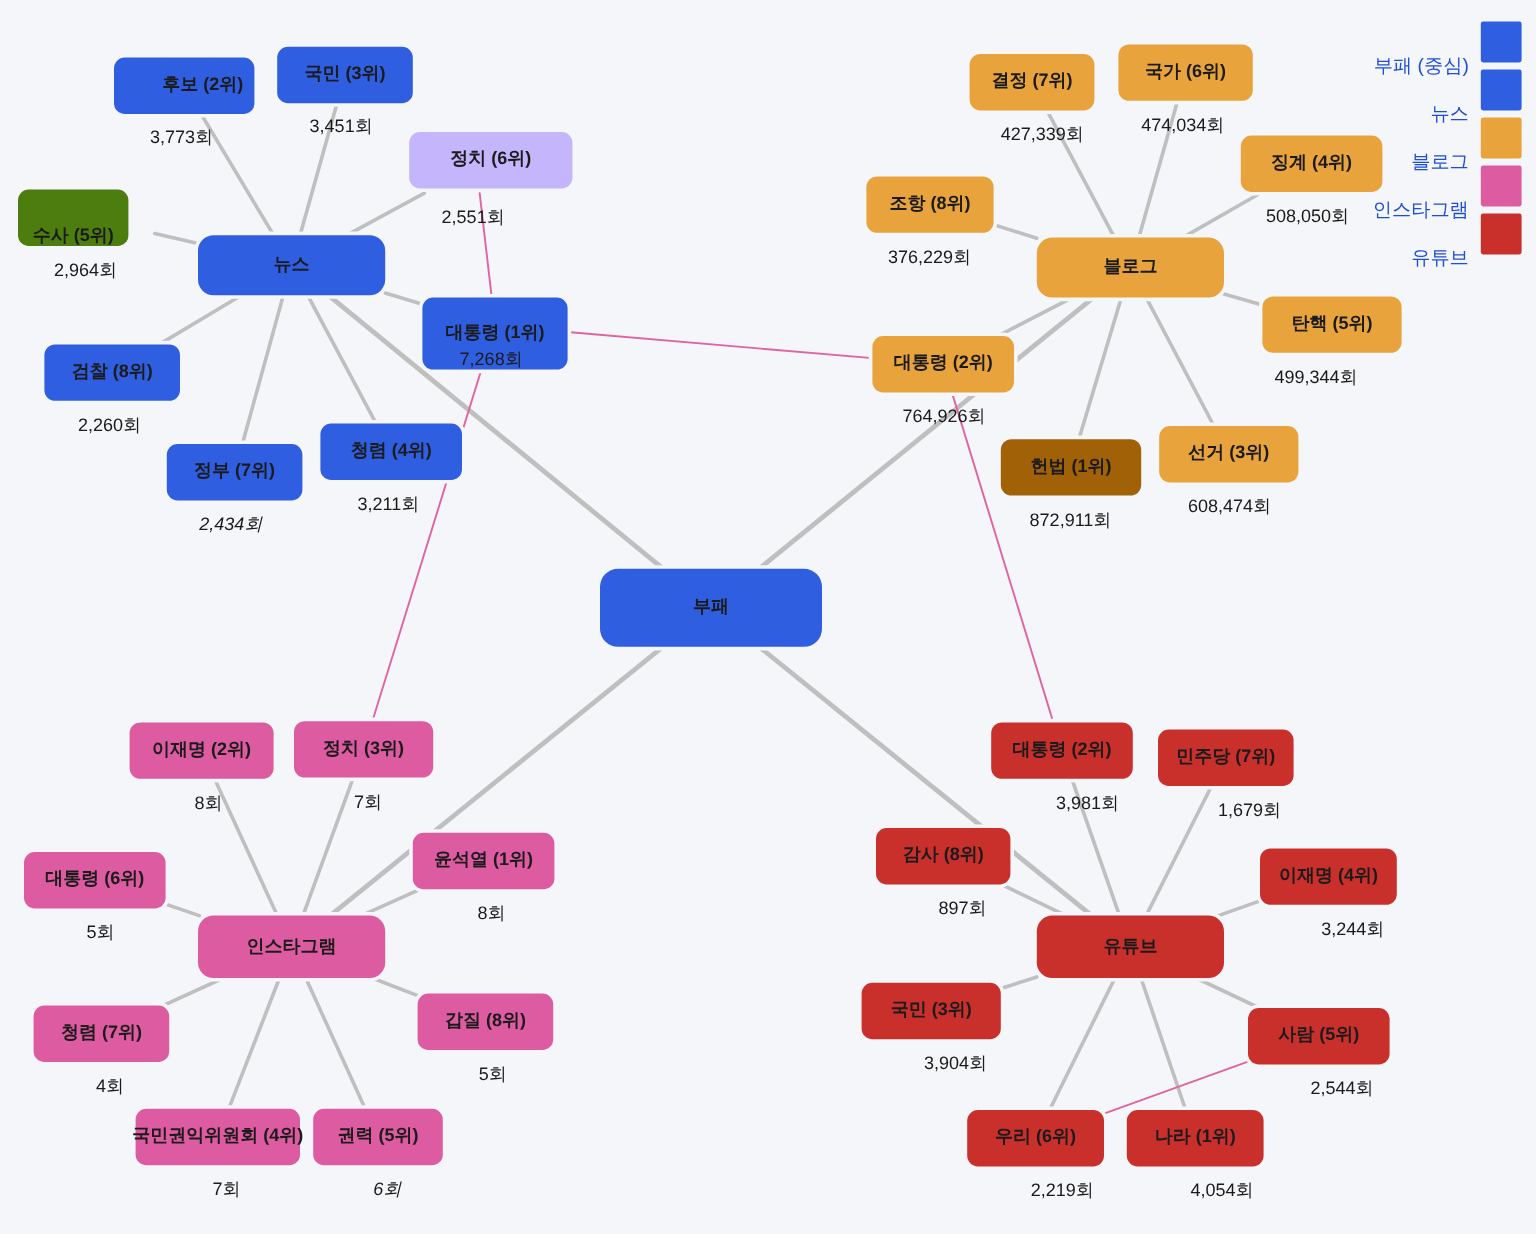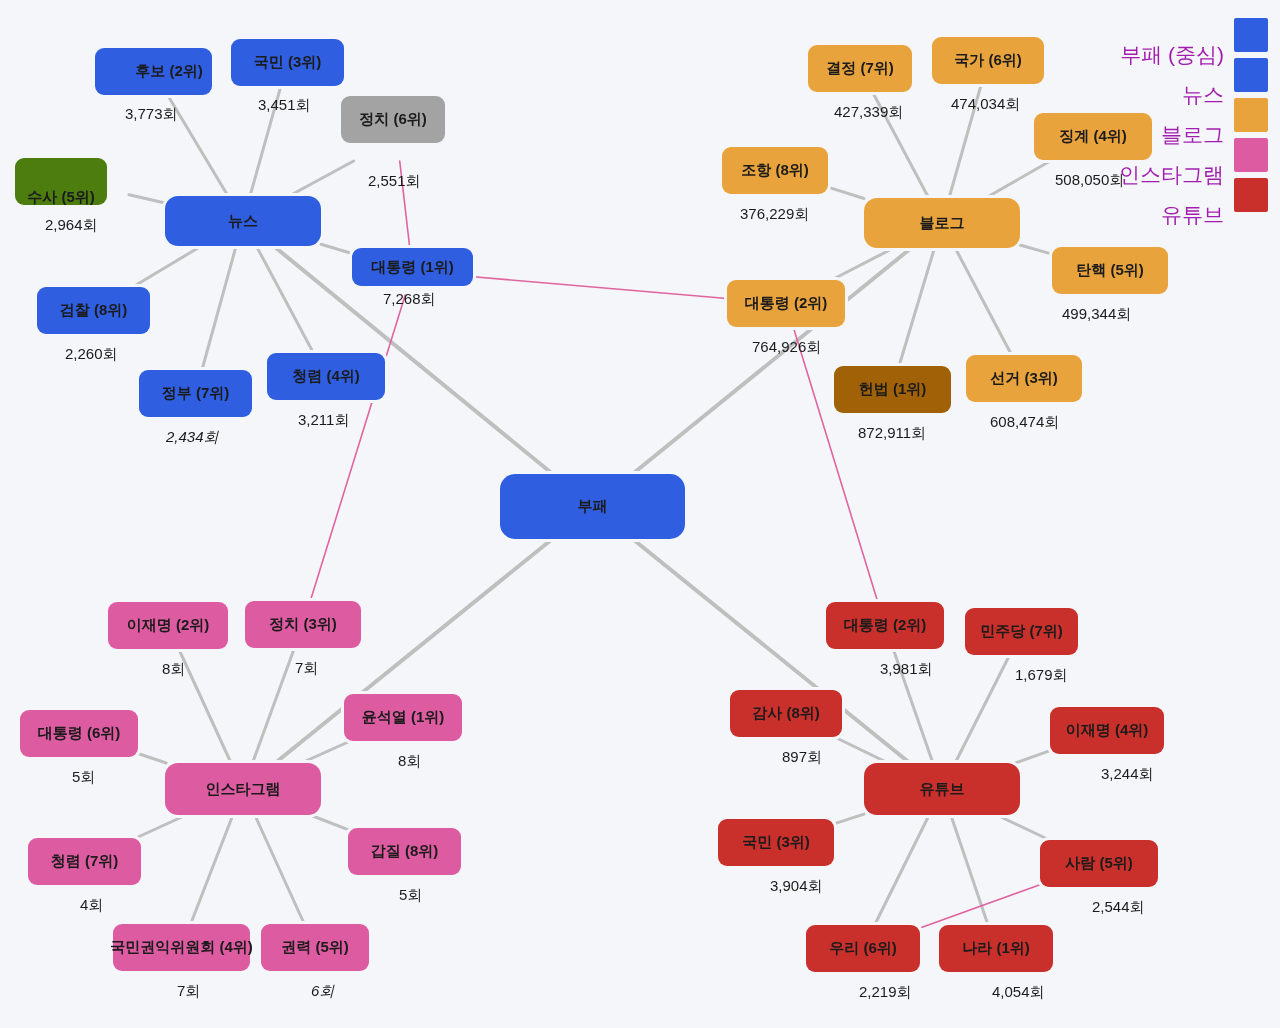--- a/index.html
+++ b/index.html
@@ -68,22 +68,22 @@
     gap: 6px;
   }
   .legend-row {
     display: flex;
     align-items: center;
     justify-content: flex-end;
     gap: 10px;
     height: 34px;
   }
   .legend-label {
-    font-size: 21px;
-    color: #a21caf;
+    font-size: 16px;
+    color: #1d4ed8;
     white-space: nowrap;
     margin-top: 40px;
   }
   .legend-swatch {
     width: 34px;
     height: 34px;
     border-radius: 2px;
     flex: 0 0 auto;
   }
 </style>
@@ -153,41 +153,41 @@
         <span>유튜브</span>
       </div>
       <div class="node" style="left: 95px; top: 48px; width: 117px; height: 47px; background: rgb(47, 95, 224); padding-left: 31px;">
         <span>후보 (2위)</span>
       </div>
       <div class="count" style="left: 125px; top: 105px;">3,773회</div>
       <div class="node" style="left: 231px; top: 39px; width: 113px; height: 47px; background: rgb(47, 95, 224);">
         <span>국민 (3위)</span>
       </div>
       <div class="count" style="left: 258px; top: 96px;">3,451회</div>
-      <div class="node" style="left: 341px; top: 96px; width: 104px; height: 47px; background: #a3a3a3;">
+      <div class="node" style="left: 341px; top: 110px; width: 136px; height: 47px; background: #c4b5fd;">
         <span>정치 (6위)</span>
       </div>
       <div class="count" style="left: 368px; top: 172px;">2,551회</div>
       <div class="node" style="left: 15px; top: 158px; width: 92px; height: 47px; background: #4d7c0f; align-items: flex-end;">
         <span>수사 (5위)</span>
       </div>
       <div class="count" style="left: 45px; top: 216px;">2,964회</div>
       <div class="node" style="left: 37px; top: 287px; width: 113px; height: 47px; background: rgb(47, 95, 224);">
         <span>검찰 (8위)</span>
       </div>
       <div class="count" style="left: 65px; top: 345px;">2,260회</div>
       <div class="node" style="left: 139px; top: 370px; width: 113px; height: 47px; background: rgb(47, 95, 224);">
         <span>정부 (7위)</span>
       </div>
       <div class="count" style="left: 166px; top: 428px; font-style: italic;">2,434회</div>
       <div class="node" style="left: 267px; top: 353px; width: 118px; height: 47px; background: rgb(47, 95, 224);">
         <span>청렴 (4위)</span>
       </div>
       <div class="count" style="left: 298px; top: 411px;">3,211회</div>
-      <div class="node" style="left: 352px; top: 248px; width: 121px; height: 38px; background: rgb(47, 95, 224);">
+      <div class="node" style="left: 352px; top: 248px; width: 121px; height: 60px; background: rgb(47, 95, 224);">
         <span>대통령 (1위)</span>
       </div>
       <div class="count" style="left: 383px; top: 290px;">7,268회</div>
       <div class="node" style="left: 808px; top: 45px; width: 104px; height: 47px; background: rgb(232, 163, 61);">
         <span>결정 (7위)</span>
       </div>
       <div class="count" style="left: 834px; top: 103px;">427,339회</div>
       <div class="node" style="left: 932px; top: 37px; width: 112px; height: 47px; background: rgb(232, 163, 61);">
         <span>국가 (6위)</span>
       </div>

